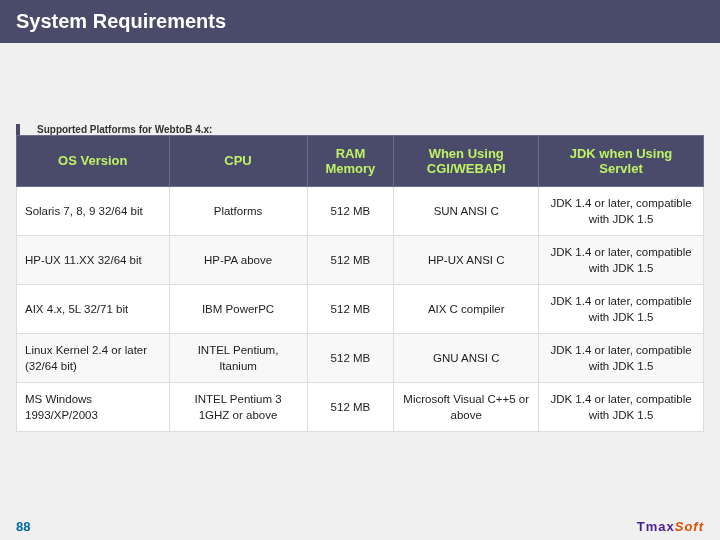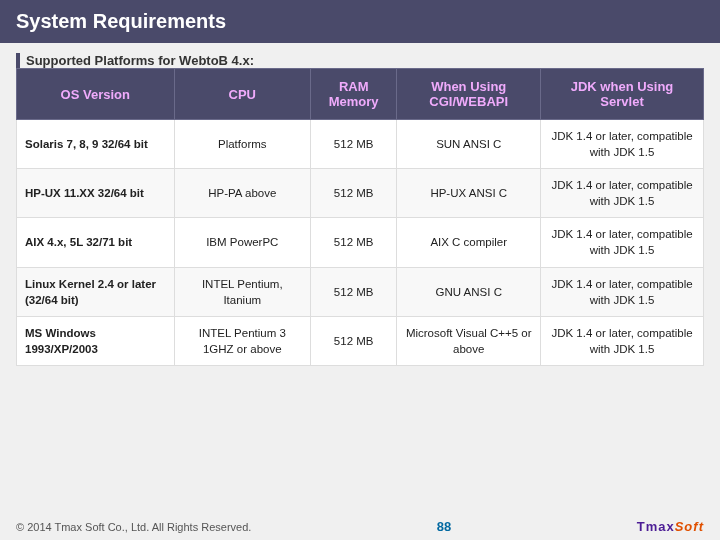--- a/index.html
+++ b/index.html
@@ -1,15 +1,15 @@
 <!DOCTYPE html>
 <html><head>
   <meta charset="utf-8">
   <style>
-    * { box-sizing: border-box; margin: 0; padding: 0; }
+    * { box-sizing: border-box; margin: 0; padding: 0; justify-content: center; }
     body {
       font-family: Arial, sans-serif;
       background: #f0f0f0;
       width: 720px;
       height: 540px;
       overflow: hidden;
     }
 
     .page-wrapper {
       width: 720px;
@@ -28,38 +28,38 @@
     }
 
     .content {
       flex: 1;
       padding: 10px 16px;
       display: flex;
       flex-direction: column;
     }
 
     .subtitle {
-      font-size: 13px;
+      font-size: 10px;
       font-weight: bold;
       color: #333;
       margin-bottom: 0;
       border-left: 4px solid #4a4a6a;
-      padding-left: 6px;
+      padding-left: 17px;
     }
 
     table {
       width: 100%;
       border-collapse: collapse;
       font-size: 12px;
       background: white;
     }
 
     thead tr {
       background: #4a4a6a;
-      color: #f0abfc;
+      color: #bef264;
     }
 
     thead th {
       padding: 10px 8px;
       text-align: center;
       font-weight: bold;
       border: 1px solid #6a6a8a;
       font-size: 13px;
     }
 
@@ -76,21 +76,21 @@
       border: 1px solid #ddd;
       text-align: center;
       vertical-align: middle;
       font-size: 11.5px;
       color: #222;
       line-height: 1.4;
     }
 
     tbody td:first-child {
       text-align: left;
-      font-weight: bold;
+      font-weight: normal;
     }
 
     .footer {
       display: flex;
       justify-content: space-between;
       align-items: center;
       padding: 6px 16px;
       font-size: 11px;
       color: #555;
       background: #f0f0f0;
@@ -181,20 +181,19 @@
             <td>512 MB</td>
             <td>Microsoft Visual C++5 or above</td>
             <td>JDK 1.4 or later, compatible with JDK 1.5</td>
           </tr>
         </tbody>
     </table>
 
   </div>
 
   <div class="footer">
-    <span>© 2014 Tmax Soft Co., Ltd. All Rights Reserved.</span>
     <span class="footer-page">88</span>
     <span class="footer-logo">
       <span style="color:#4c1d95;">Tmax</span><span style="color:#e05000;font-style:italic;">Soft</span>
     </span>
   </div>
 
 </div>
 
 </body></html>

